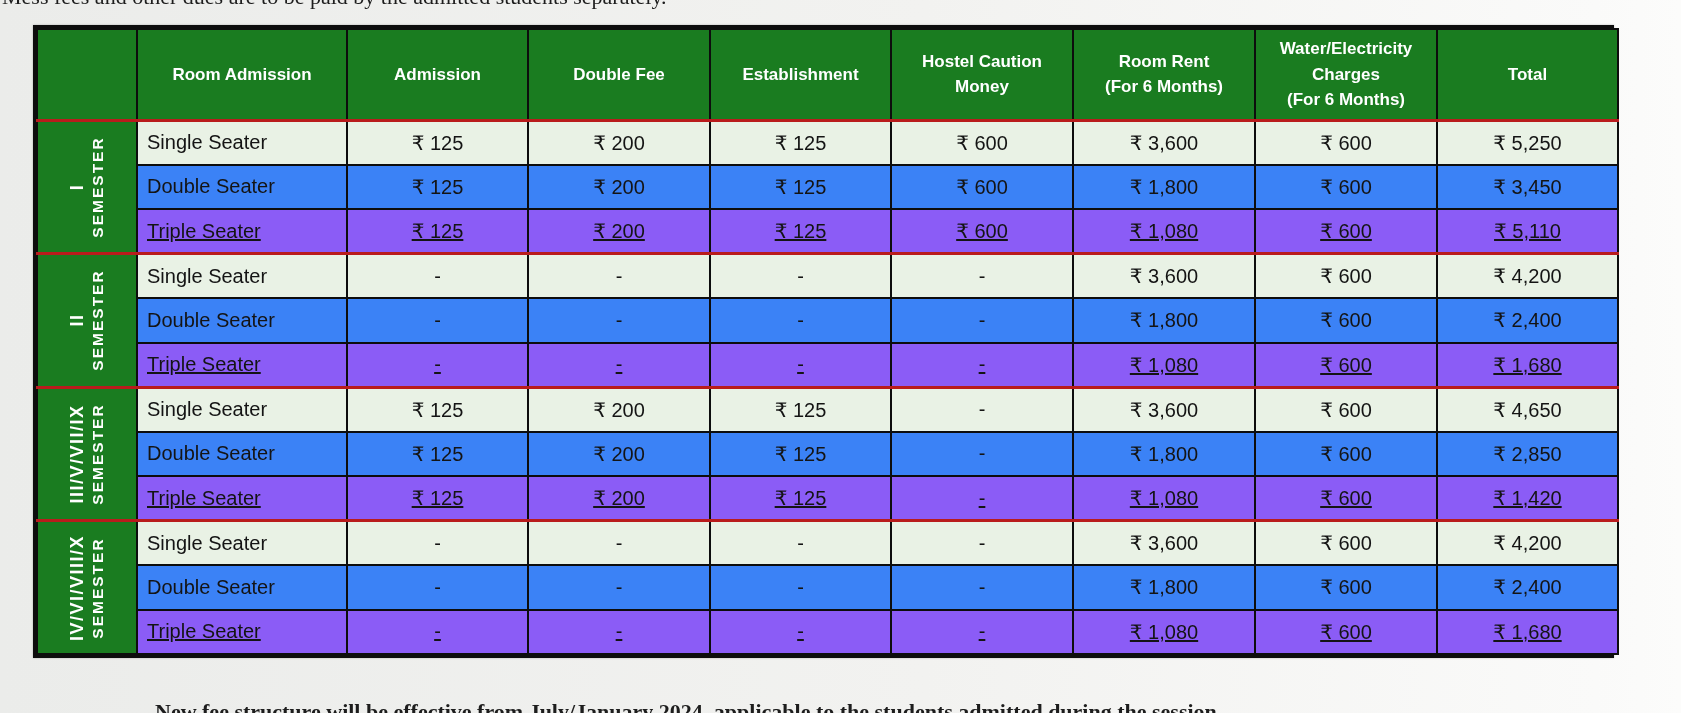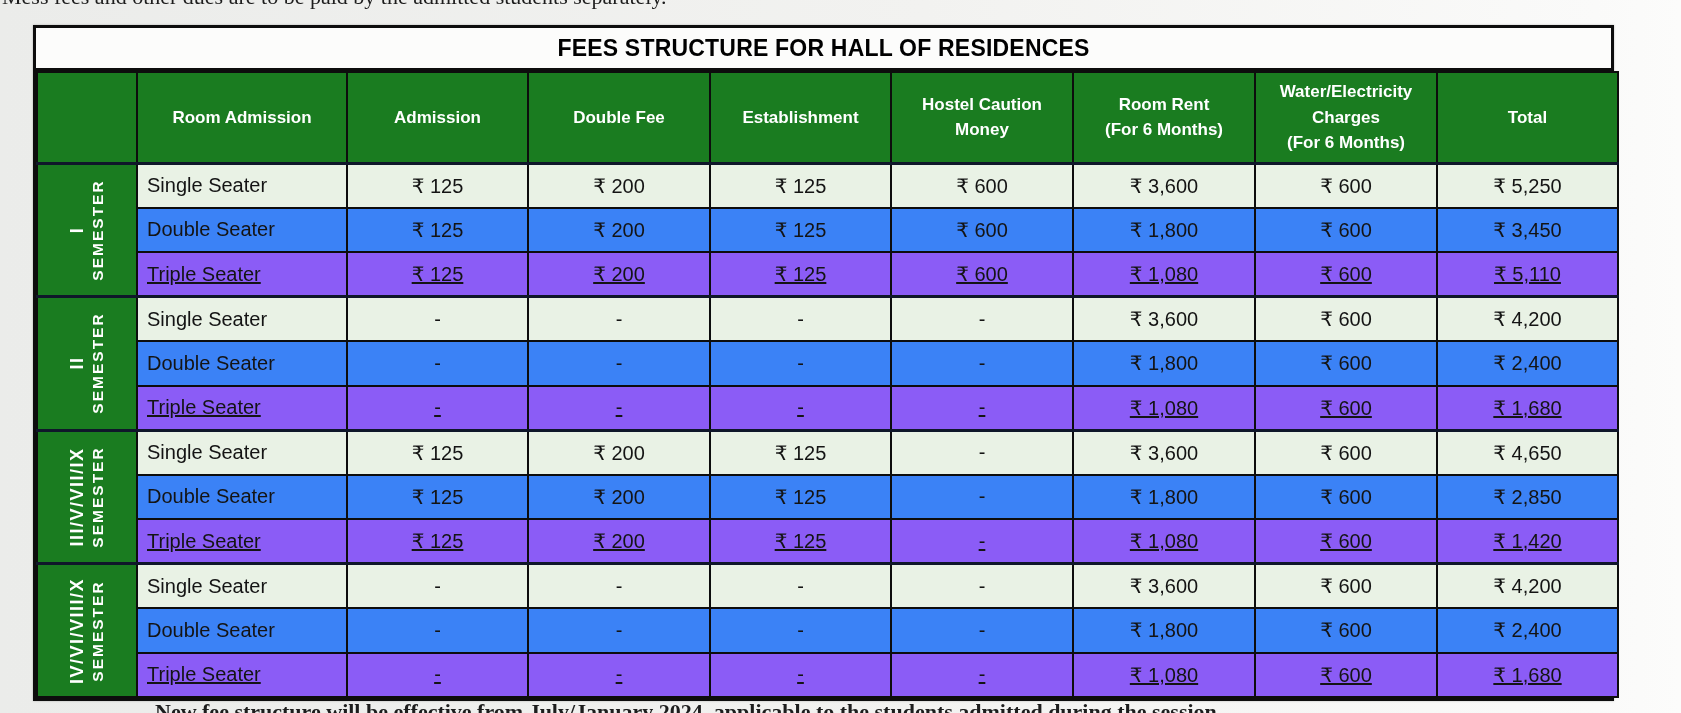--- a/index.html
+++ b/index.html
@@ -32,40 +32,39 @@
     letter-spacing:.2px;
   }
   table{width:100%;border-collapse:collapse;table-layout:fixed;}
   th,td{border:2px solid #0d0d0d;text-align:center;overflow:hidden;box-sizing:border-box;}
   thead th{
     background:#1a7c20;color:#ffffff;font-weight:700;font-size:17px;
     height:91px;white-space:pre-line;line-height:1.5;vertical-align:middle;padding:0 4px;
   }
   tbody td{font-size:20px;color:#141414;height:44.5px;padding:0;}
   tbody td.room{text-align:left;padding-left:9px;}
-  tbody tr.gstart td,tbody tr.gstart th{border-top:3px solid #0f172a;}
+  tbody tr.gstart td,tbody tr.gstart th{border-top:3px solid #b91c1c;}
   tr.s0 td{background:#e9f2e5;}
   tr.s1 td{background:#3b82f6;}
   tr.s2 td{background:#8b5cf6;text-decoration:underline;}
   th.sem{background:#1a7c20;position:relative;padding:0;}
   .vert{
     position:absolute;top:50%;left:50%;
     transform:translate(-50%,-50%) rotate(-90deg);
     color:#fff;font-weight:700;text-align:center;white-space:nowrap;line-height:1.2;
   }
   .ln1{display:block;font-size:18px;letter-spacing:1.5px;}
   .ln2{display:block;font-size:15.5px;letter-spacing:2px;}
 </style>
 </head>
 <body>
 
 <div class="clip-top">Mess fees and other dues are to be paid by the admitted students separately.</div>
 
 <div class="sheet">
-  <div class="title">FEES STRUCTURE FOR HALL OF RESIDENCES</div>
   <table>
     <colgroup>
       <col style="width:100px">
         <col style="width:210px">
         <col style="width:181px">
       <col style="width:182px">
         <col style="width:181px">
         <col style="width:182px">
       <col style="width:182px">
         <col style="width:182px">

